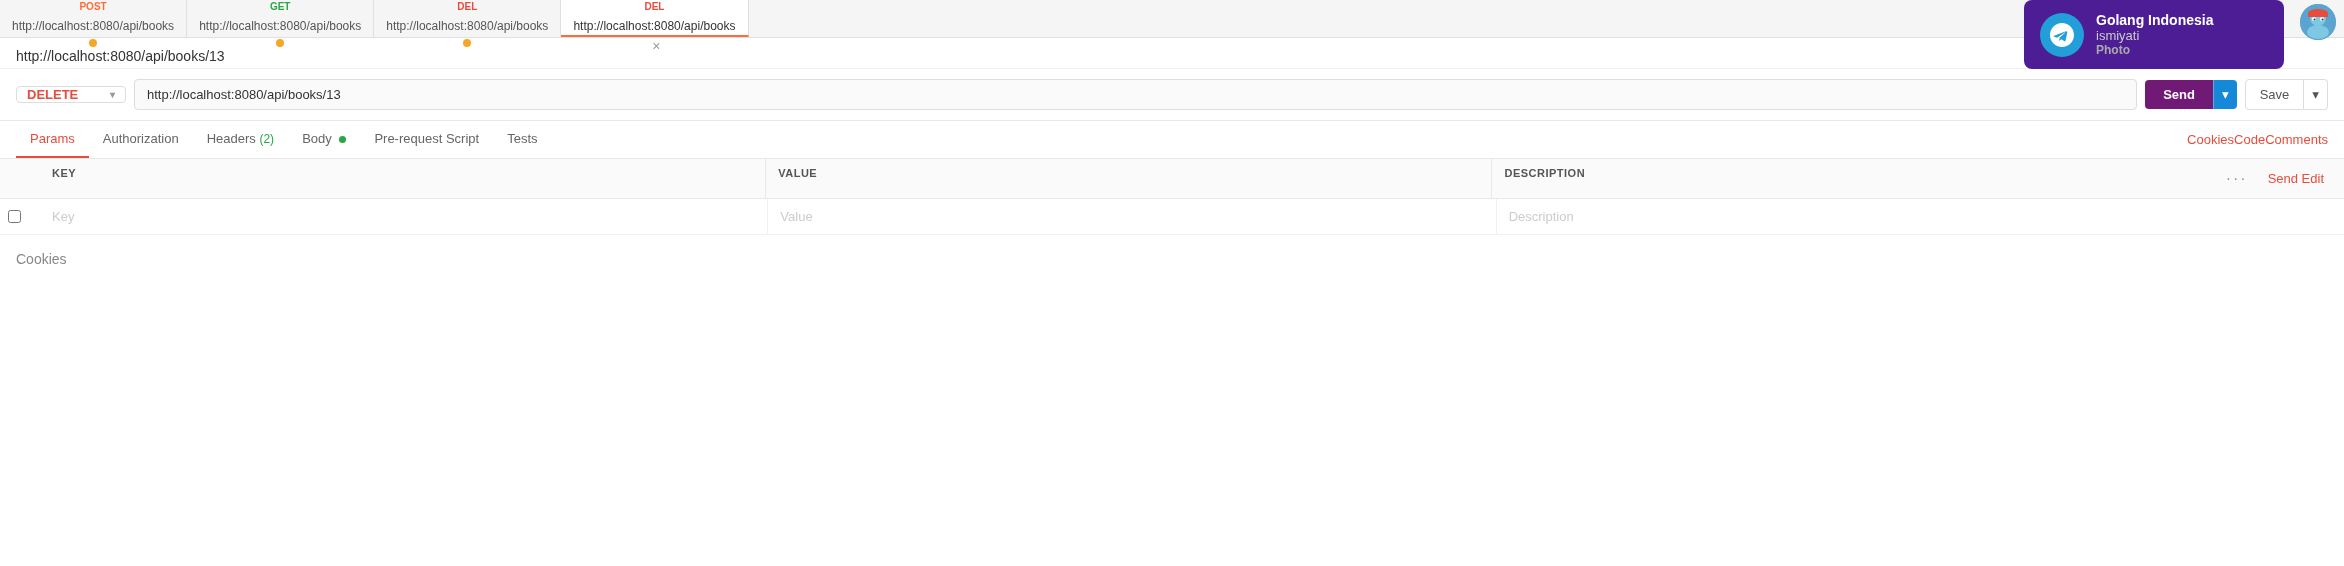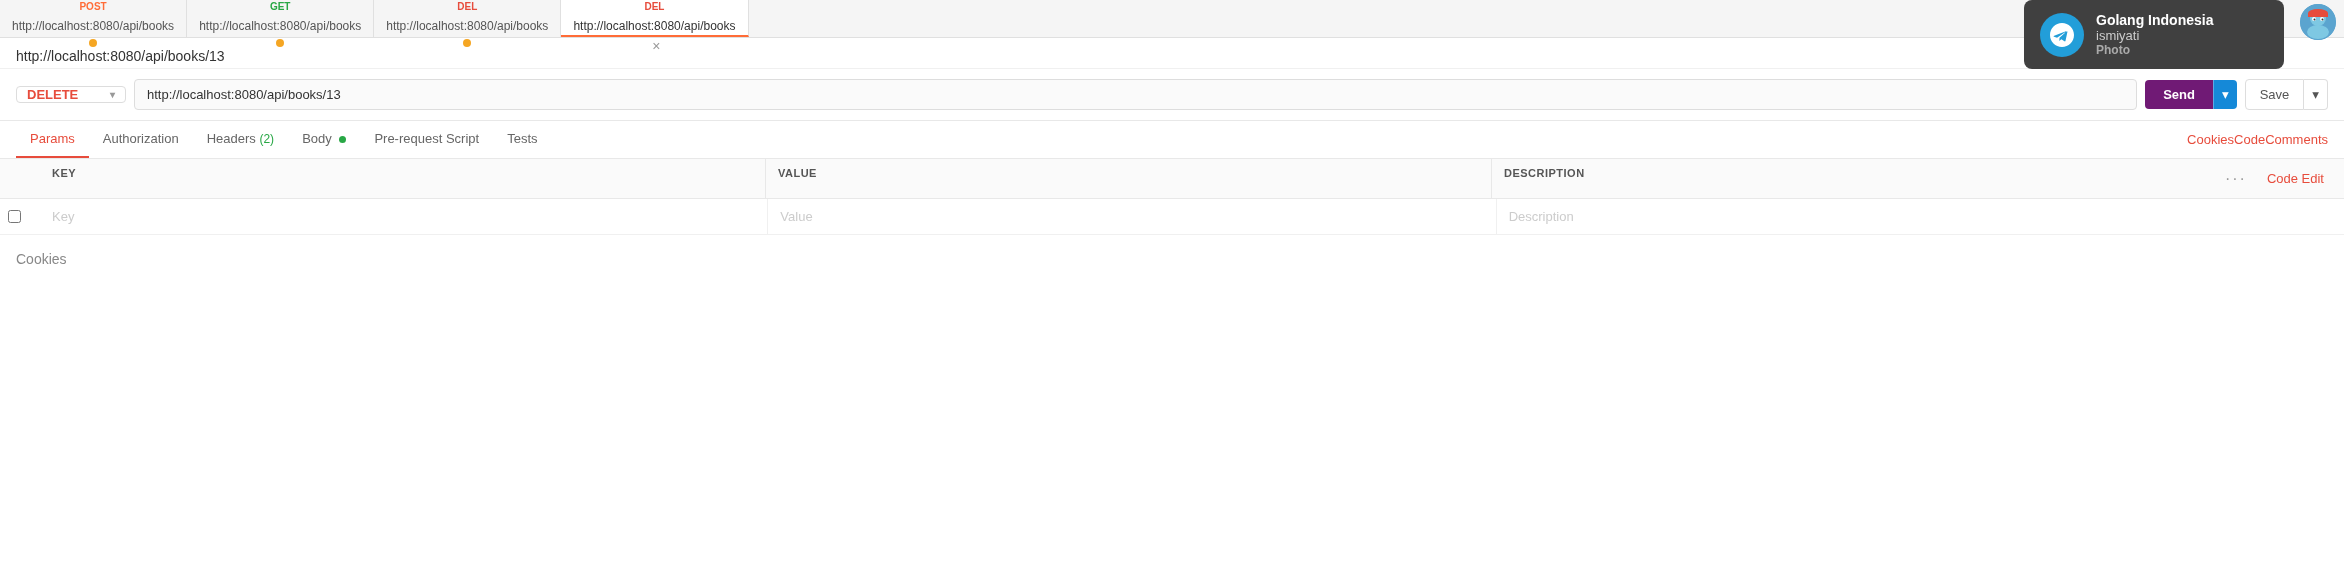--- a/index.html
+++ b/index.html
@@ -61,21 +61,21 @@
       color: #999;
       margin-left: 4px;
       line-height: 1;
     }
 
     
     .notification-popup {
       position: absolute;
       right: 60px;
       top: 0;
-      background: #404040;
+      background: #4c1d95;
       border-radius: 8px;
       padding: 12px 16px;
       display: flex;
       align-items: center;
       gap: 12px;
       z-index: 1000;
       min-width: 260px;
     }
     .notif-icon {
       width: 44px;
@@ -430,21 +430,21 @@
   </div>
 </div>
 
 <div style="display: flex; border-bottom: 1px solid #e8e8e8; background: #fafafa;">
   <div class="checkbox-col"></div>
   <div class="params-header-cell key-col" style="flex:1;">KEY</div>
   <div class="params-header-cell value-col" style="flex:1; border-left:1px solid #e8e8e8;">VALUE</div>
   <div class="params-header-cell desc-col" style="flex:1; border-left:1px solid #e8e8e8;">DESCRIPTION</div>
   <div style="display:flex; align-items:center; padding: 4px 8px; gap: 8px;">
     <span class="tab-action-dots">···</span>
-    <span class="bulk-edit-btn">Code Edit</span>
+    <span class="bulk-edit-btn">Send Edit</span>
   </div>
 </div>
 
 <div class="params-row">
   <div class="checkbox-col">
     <input type="checkbox" style="accent-color: rgb(231, 76, 60);">
   </div>
   <div class="params-cell key-col">Key</div>
   <div class="params-cell value-col">Value</div>
   <div class="params-cell desc-col">Description</div>

